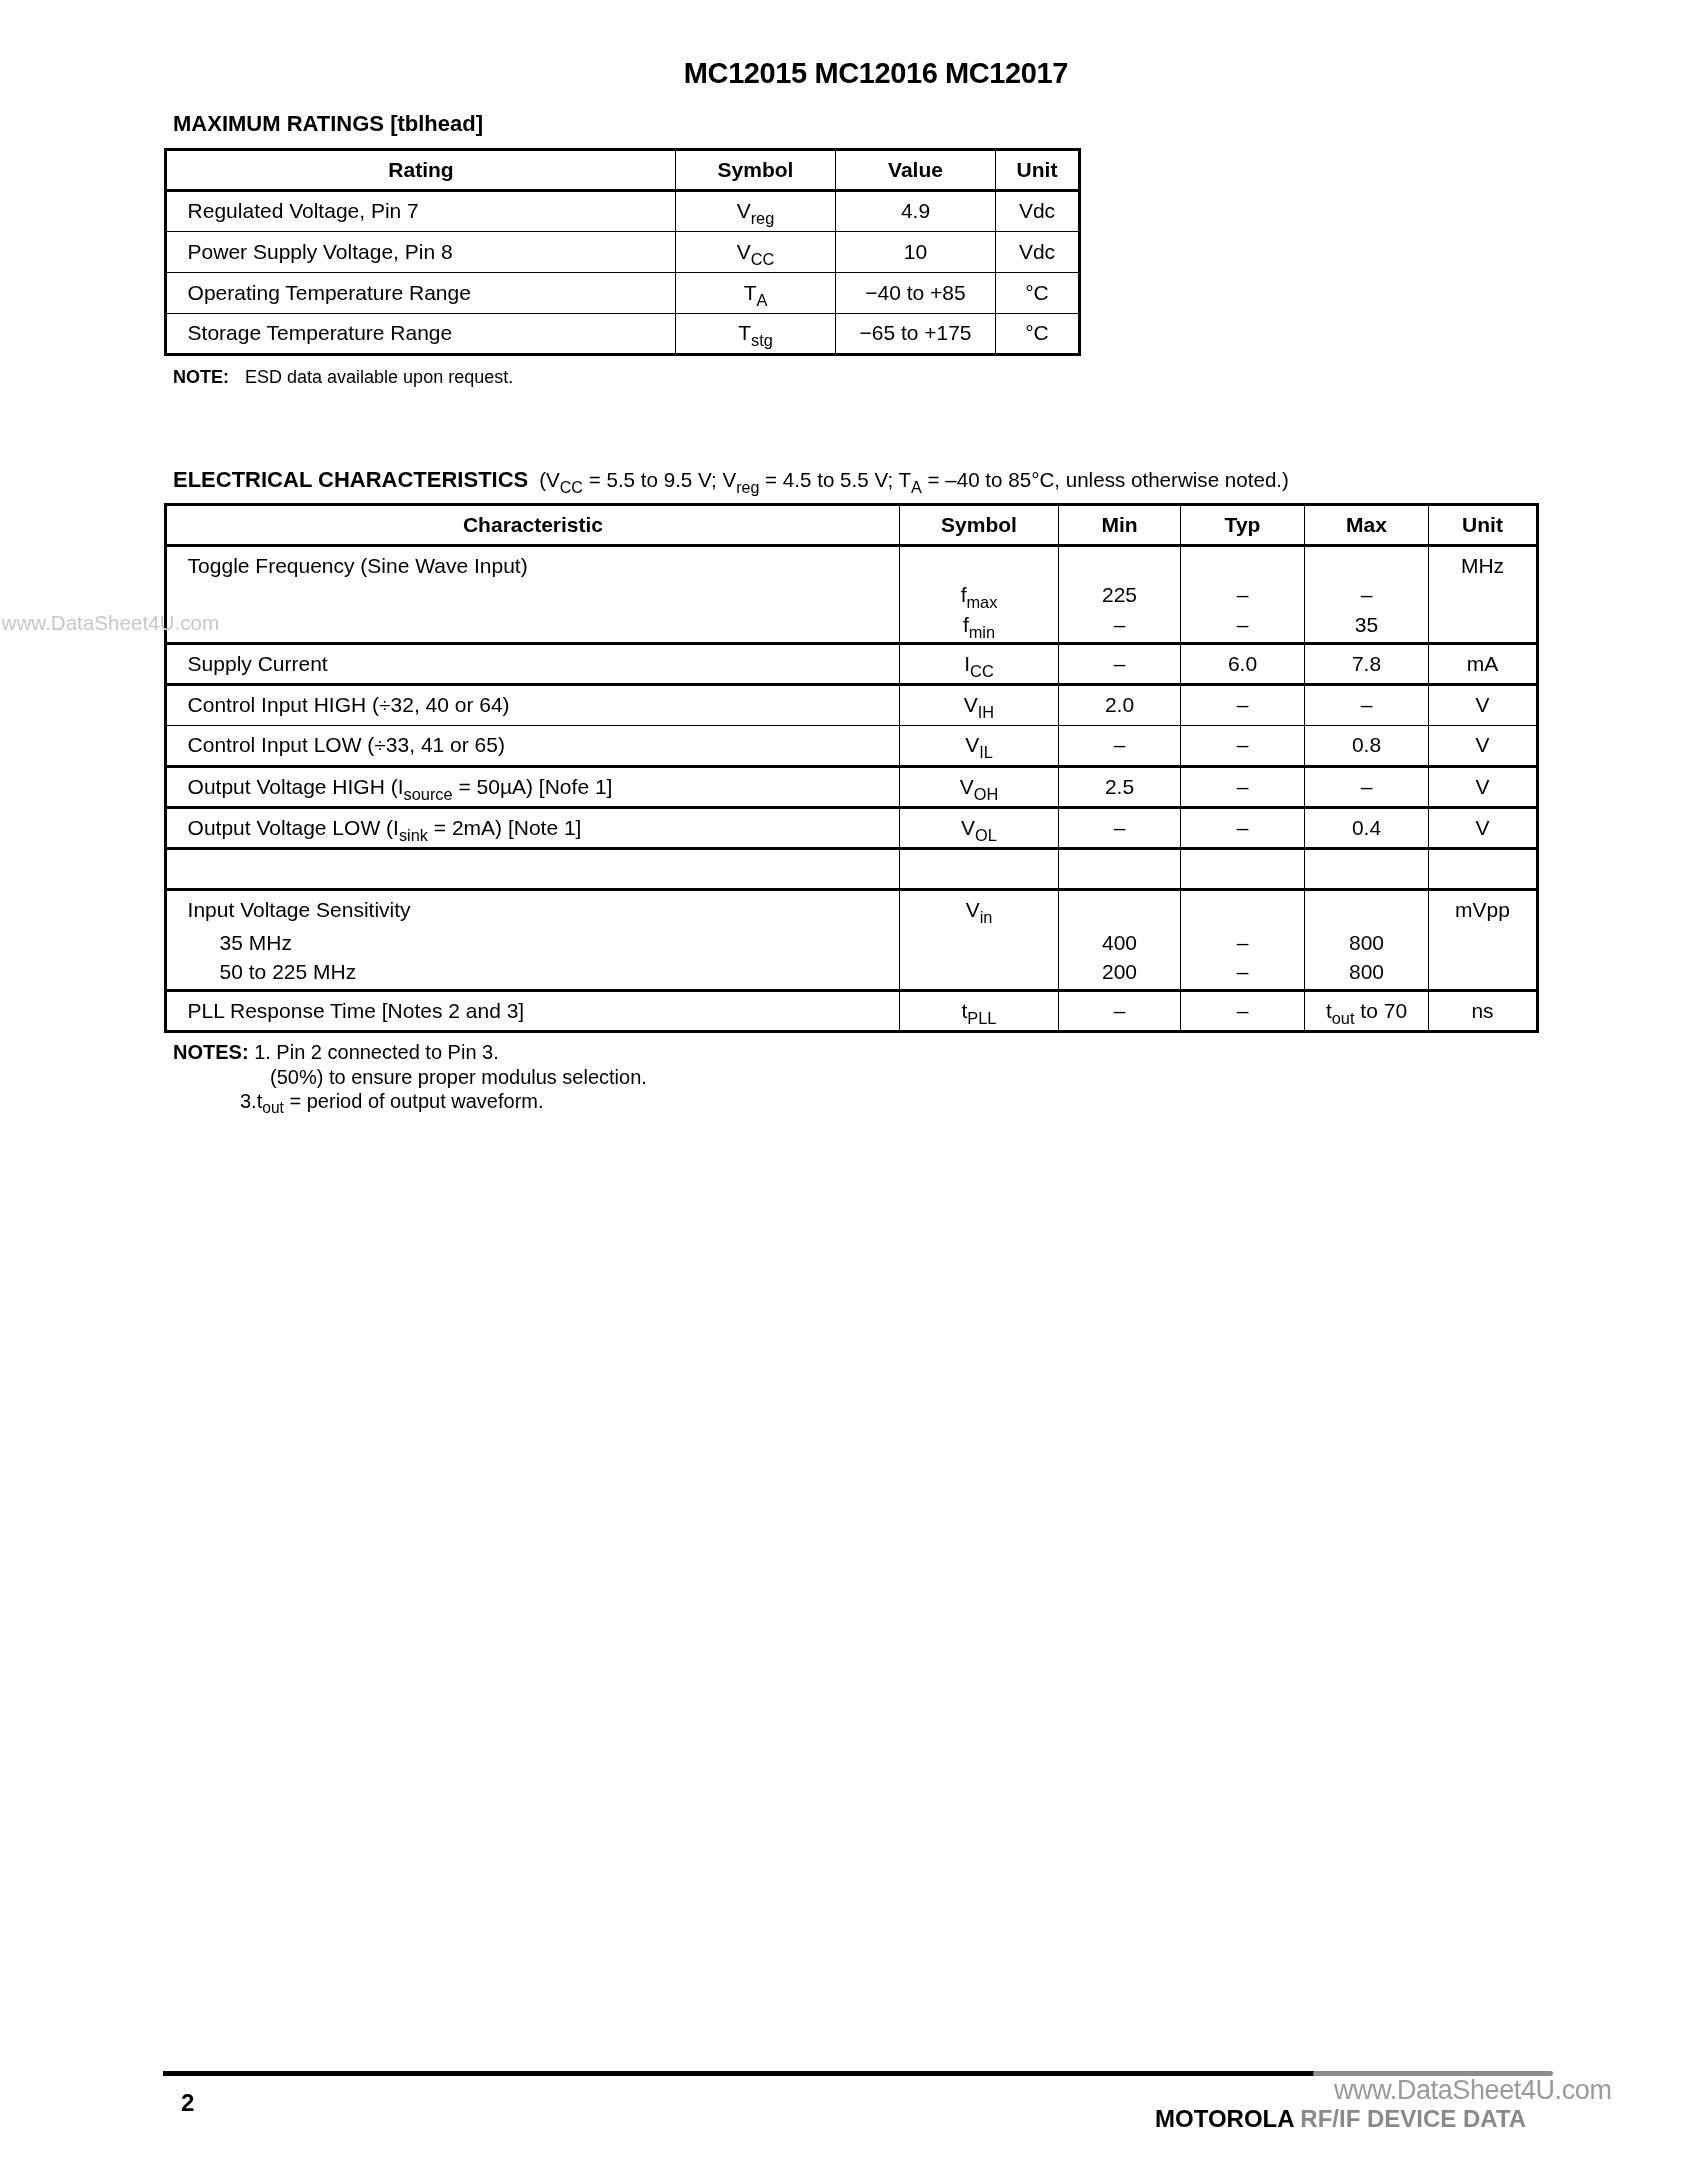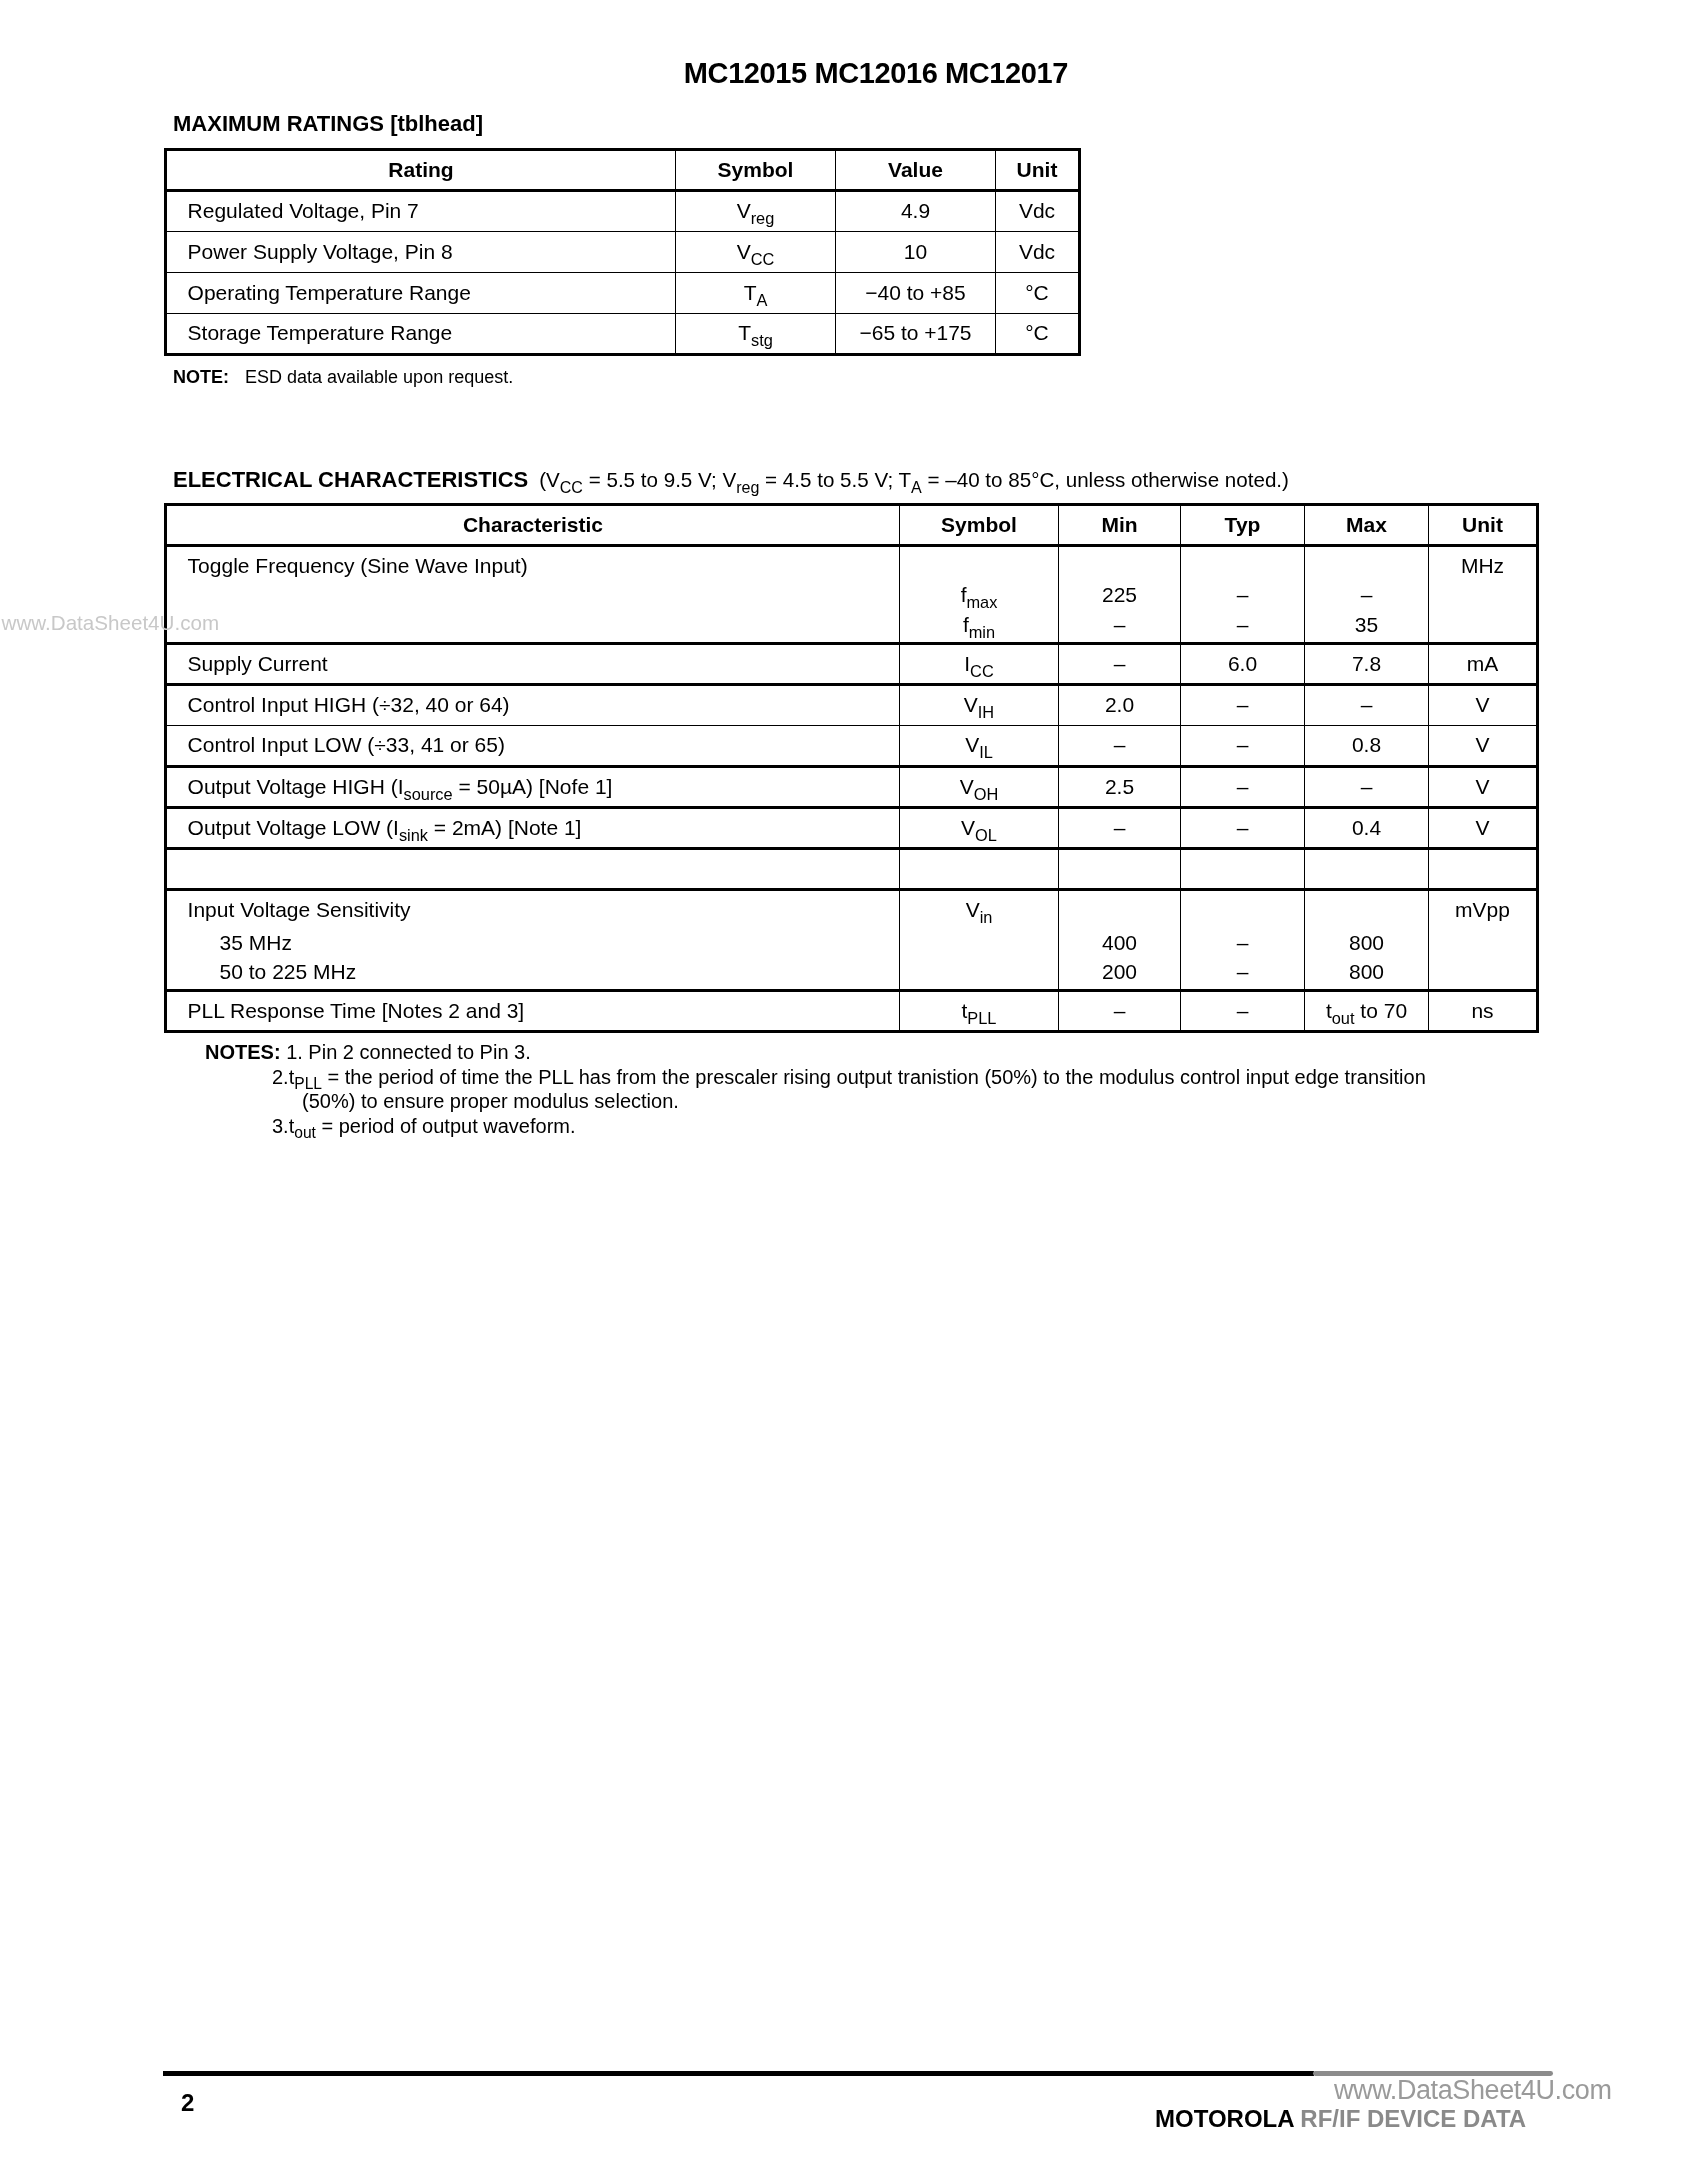--- a/index.html
+++ b/index.html
@@ -42,21 +42,21 @@
   #elec-table tr.toggle { height: 94px; }
   #elec-table tr.blank { height: 41px; }
   #elec-table tr.vin { height: 100px; }
 
   .line { display: block; height: 29px; }
   .subline { padding-left: 32px; }
 
   .note-small { font-size: 18px; }
   .note-small b { font-weight: bold; margin-top: 12px; }
 
-  .notes { left: 173px; top: 1040px; font-size: 20px; line-height: 24.6px; margin-left: 32px; }
+  .notes { left: 173px; top: 1040px; font-size: 20px; line-height: 24.6px; }
   .notes .n { position: relative; }
   .notes .ind { padding-left: 67px; }
   .notes .ind2 { padding-left: 97px; }
 
   .watermark {
     color: #c8c8c8; font-size: 20.6px; white-space: nowrap;
   }
   .footer-line-black { left: 163px; top: 2071px; width: 1151px; height: 4.8px; background: #000; }
   .footer-line-gray { left: 1313px; top: 2071px; width: 240px; height: 4.8px; background: #8c8c8c; border-radius: 2.4px; }
   .page-num { left: 181px; top: 2089px; font-size: 24px; font-weight: bold; }
@@ -250,21 +250,20 @@
     <td class="c">–</td>
     <td class="c">–</td>
     <td class="c"><span>t</span><sub>out</sub><span> to 70</span></td>
     <td class="c">ns</td>
   </tr>
 </tbody>
   </table>
 
 <div class="abs notes">
   <div class="n"><b>NOTES:</b> <span>1.  Pin 2 connected to Pin 3.</span></div>
-  <div class="n ind"><span>2.</span><span>t</span><sub>PLL</sub><span> = the period of time the PLL has from the prescaler rising output tranistion (50%) to the modulus control input edge transition</span></div>
   <div class="n ind2">(50%) to ensure proper modulus selection.</div>
   <div class="n ind"><span>3.</span><span>t</span><sub>out</sub><span> = period of output waveform.</span></div>
 </div>
 
 <div class="abs watermark" style="left:1.6px; top:611px;">www.DataSheet4U.com</div>
 
 <div class="abs footer-line-black"></div>
 <div class="abs footer-line-gray"></div>
 <div class="abs page-num">2</div>
 <div class="abs footer-text">

